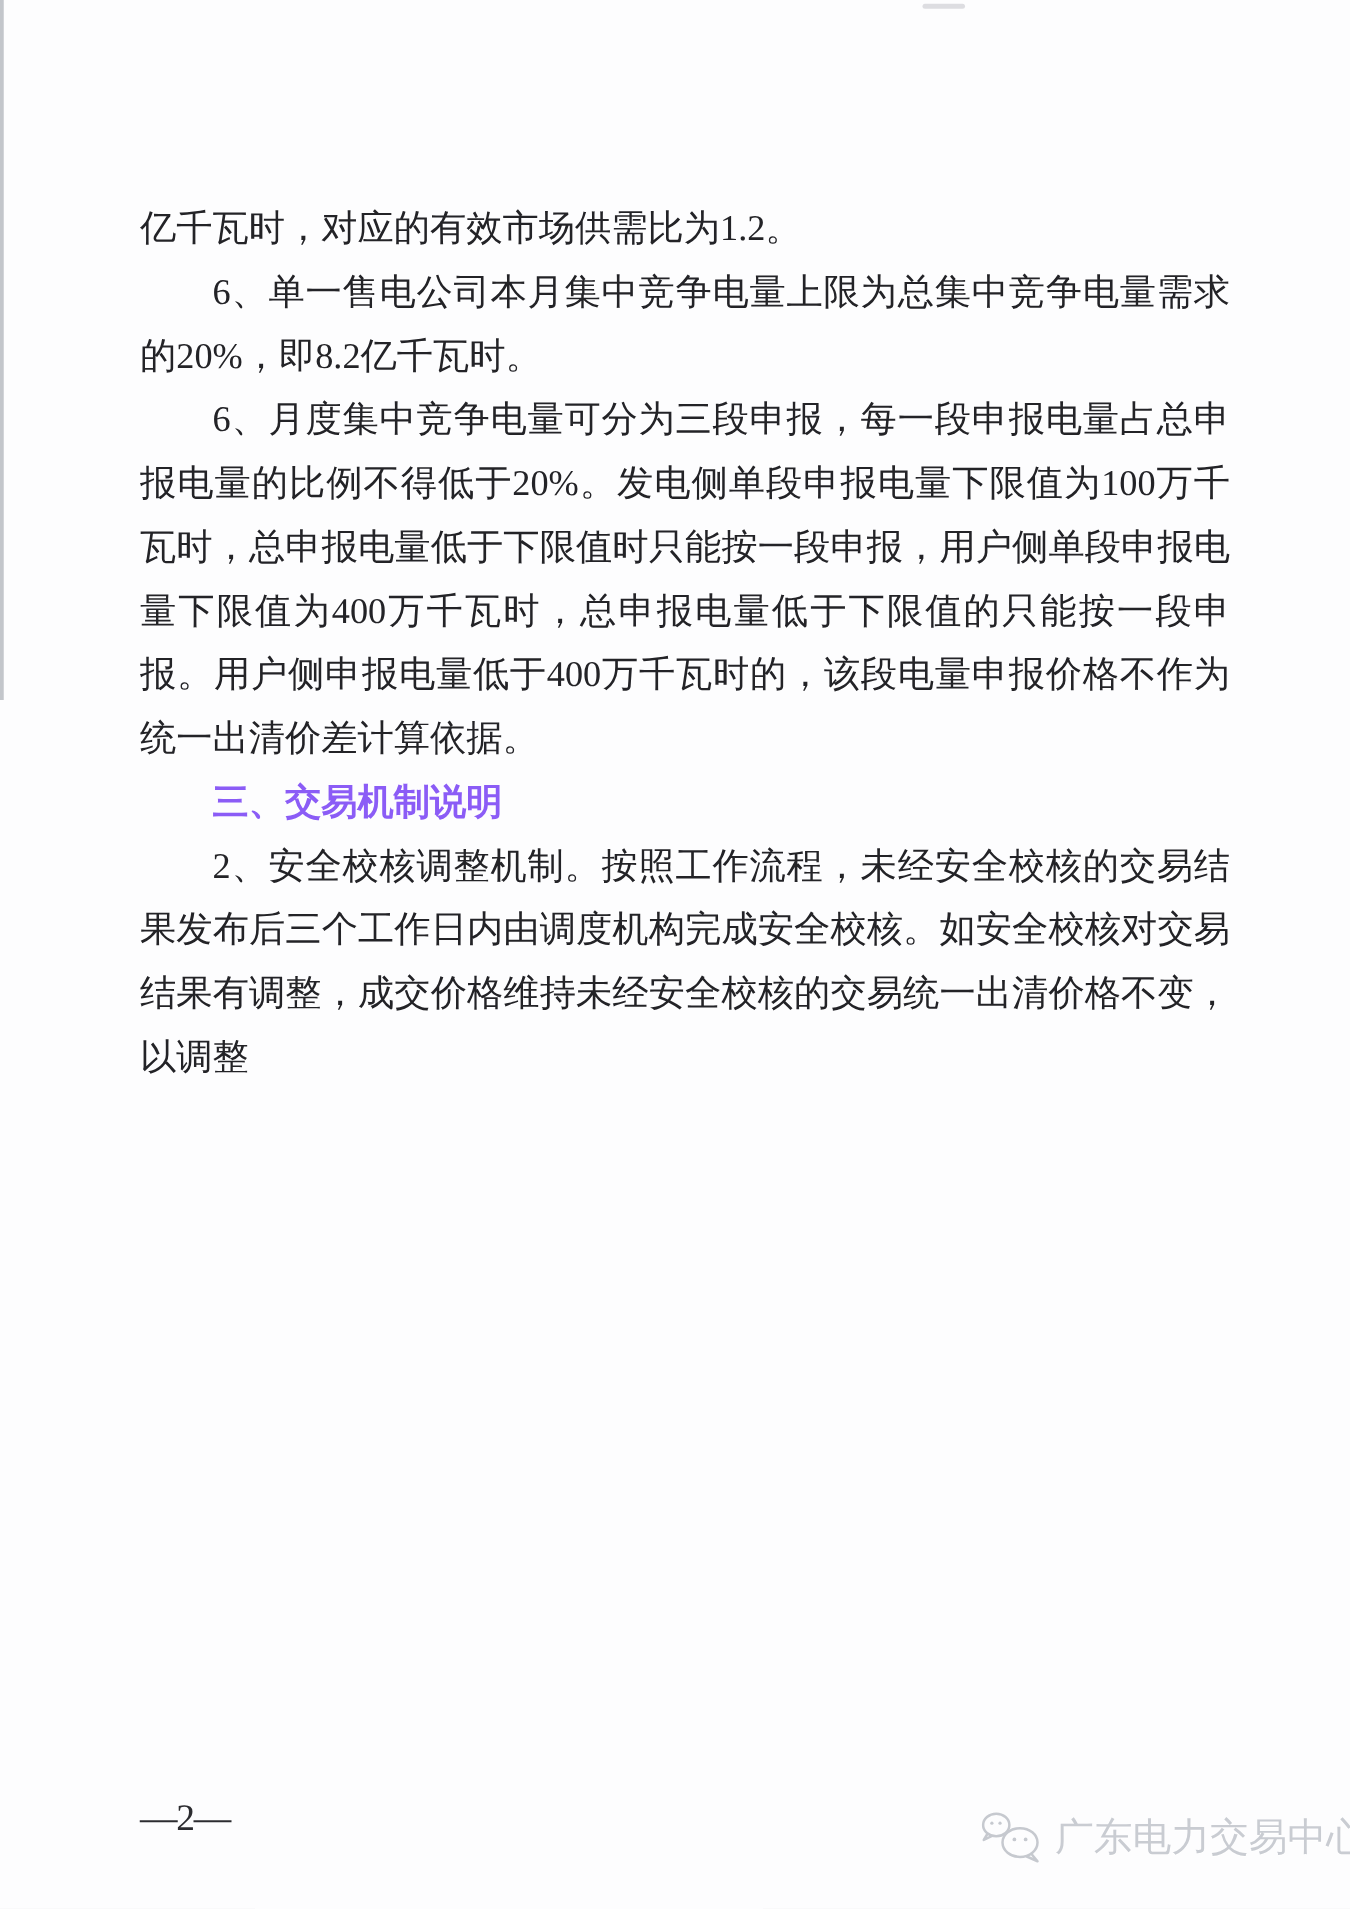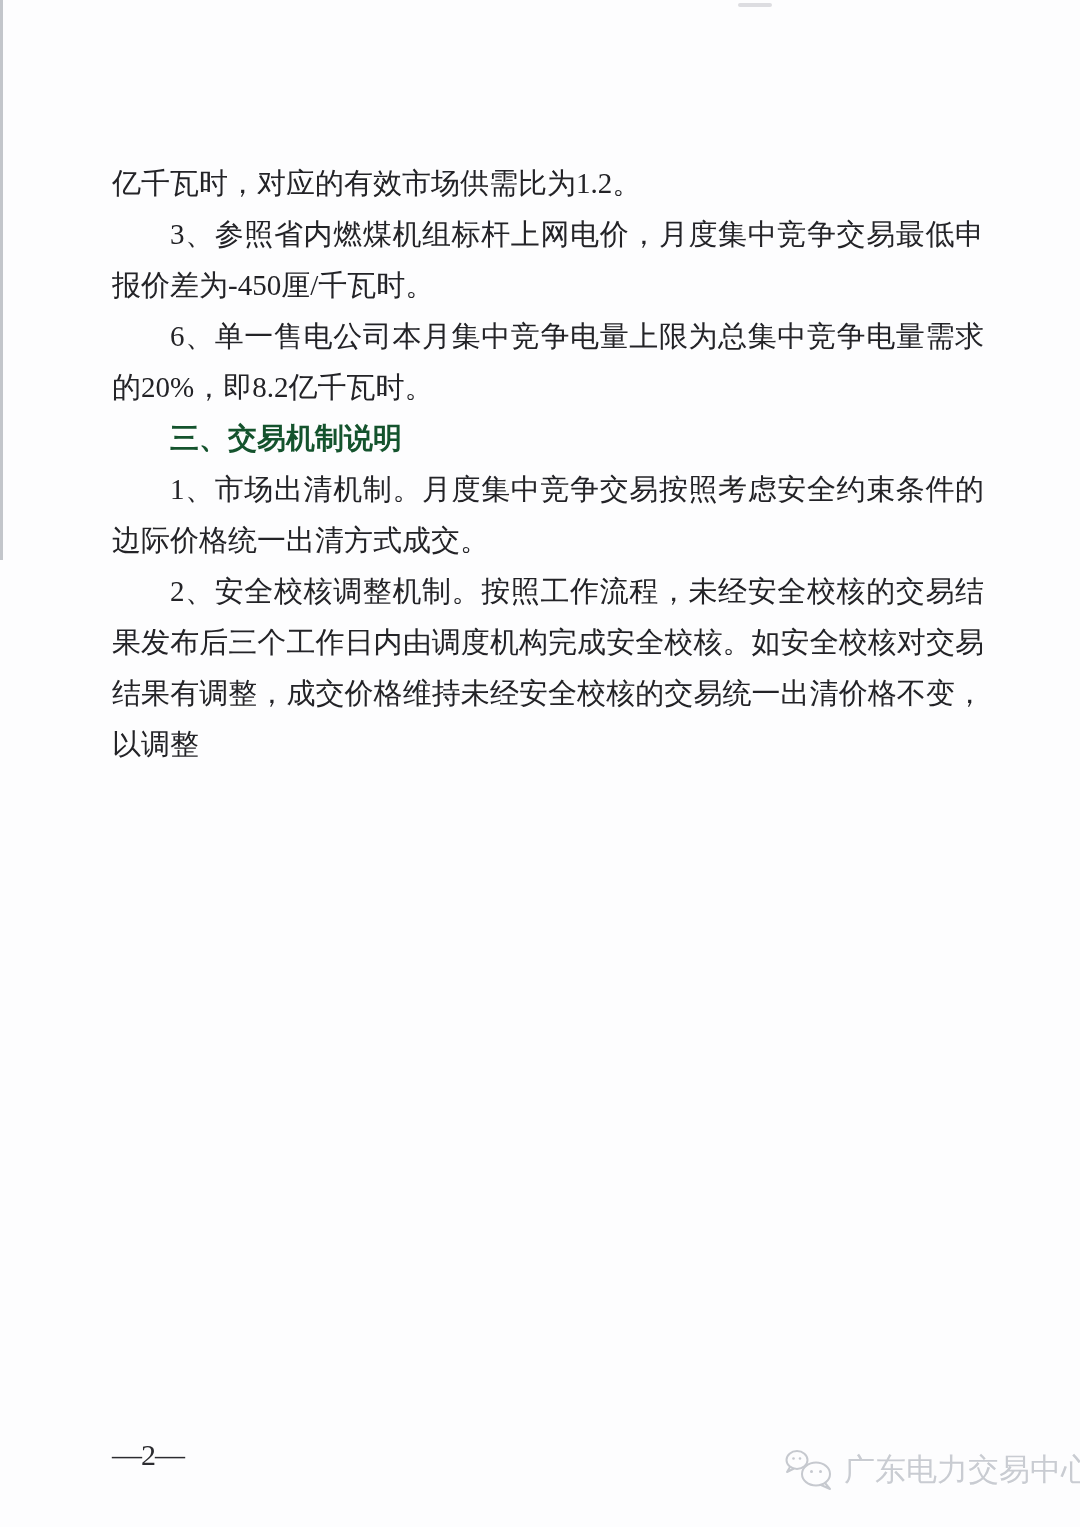--- a/index.html
+++ b/index.html
@@ -38,21 +38,21 @@
     text-justify: inter-ideograph;
   }
   .para {
     margin: 0;
     text-indent: 58px;
   }
   .para.no-indent { text-indent: 0; }
   .para.heading {
     font-family: "Liberation Sans", "DejaVu Sans", sans-serif;
     font-weight: 700;
-    color: #14532d;
+    color: #8b5cf6;
     text-align: left;
   }
   .footer-page-number {
     position: absolute;
     left: 112px;
     top: 1438px;
     font-size: 30px;
     letter-spacing: -1px;
     color: #2c2c30;
     font-family: "Liberation Serif", "DejaVu Serif", serif;
@@ -76,24 +76,23 @@
 </head>
 <body>
 
 <div class="page">
 
   <div class="scan-edge-line"></div>
   <div class="scan-smudge"></div>
 
   <div class="doc-body">
     <p class="para no-indent">亿千瓦时，对应的有效市场供需比为1.2。</p>
-    <p class="para">3、参照省内燃煤机组标杆上网电价，月度集中竞争交易最低申报价差为-450厘/千瓦时。</p>
     <p class="para">6、单一售电公司本月集中竞争电量上限为总集中竞争电量需求的20%，即8.2亿千瓦时。</p>
+    <p class="para">6、月度集中竞争电量可分为三段申报，每一段申报电量占总申报电量的比例不得低于20%。发电侧单段申报电量下限值为100万千瓦时，总申报电量低于下限值时只能按一段申报，用户侧单段申报电量下限值为400万千瓦时，总申报电量低于下限值的只能按一段申报。用户侧申报电量低于400万千瓦时的，该段电量申报价格不作为统一出清价差计算依据。</p>
     <p class="para heading">三、交易机制说明</p>
-    <p class="para">1、市场出清机制。月度集中竞争交易按照考虑安全约束条件的边际价格统一出清方式成交。</p>
     <p class="para">2、安全校核调整机制。按照工作流程，未经安全校核的交易结果发布后三个工作日内由调度机构完成安全校核。如安全校核对交易结果有调整，成交价格维持未经安全校核的交易统一出清价格不变，以调整</p>
   </div>
 
   <div class="footer-page-number">—2—</div>
 
   <div class="watermark">
     <span>
       <svg width="52" height="44" viewBox="0 0 52 44" fill="none">
 
         <ellipse cx="13" cy="12" rx="10.5" ry="9" stroke="#c6c9cf" stroke-width="2" fill="none"></ellipse>

